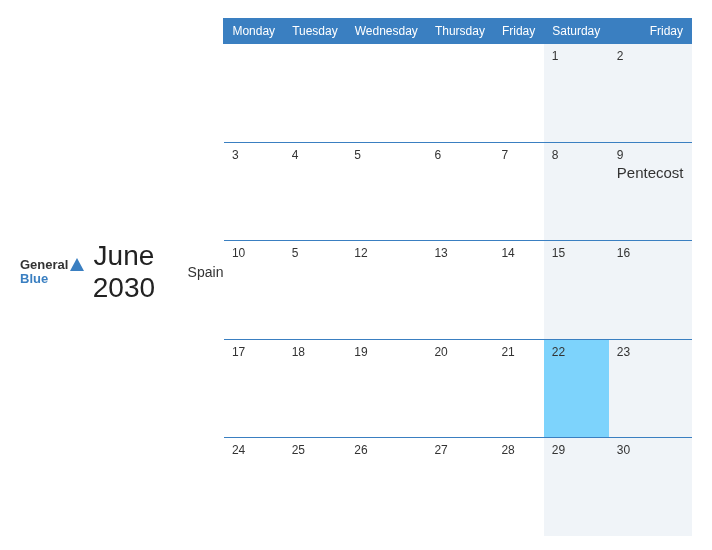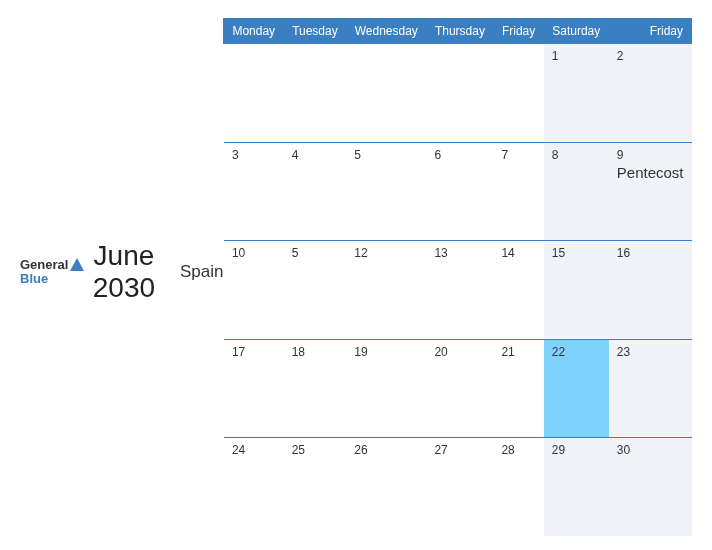--- a/index.html
+++ b/index.html
@@ -60,21 +60,21 @@
 
     .title {
       font-size: 28px;
       font-weight: normal;
       color: #222;
       text-align: center;
       flex: 1;
     }
 
     .country {
-      font-size: 17px;
+      font-size: 14px;
       color: #333;
       min-width: 60px;
       text-align: right;
     }
 
     
     .calendar {
       width: 100%;
       flex: 1;
       border-collapse: collapse;

